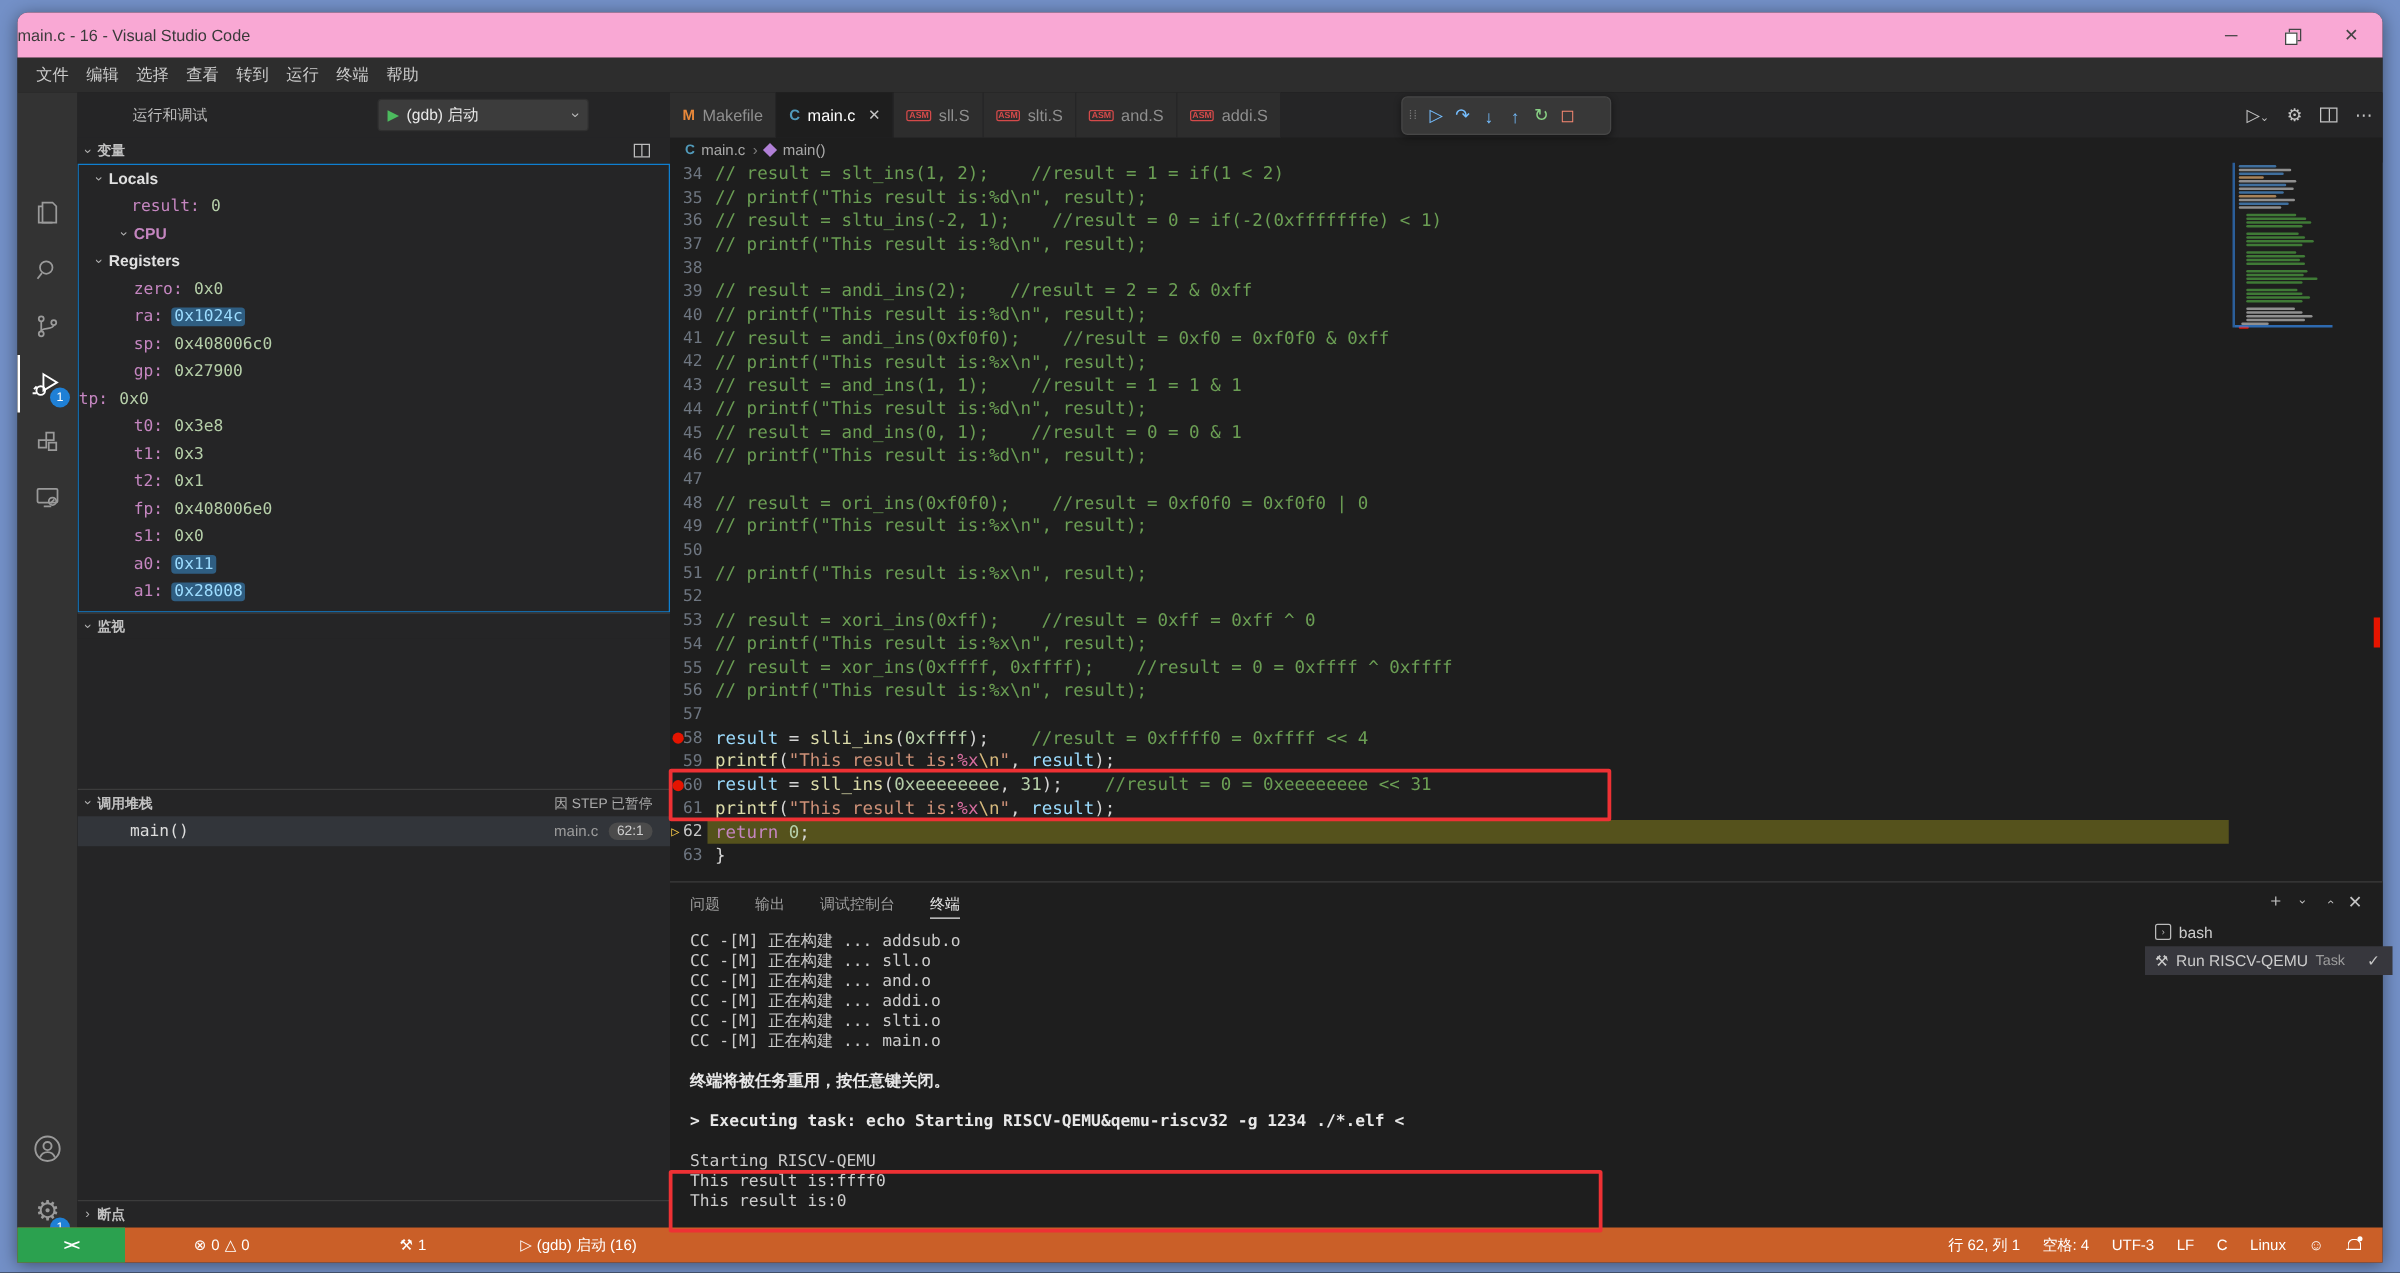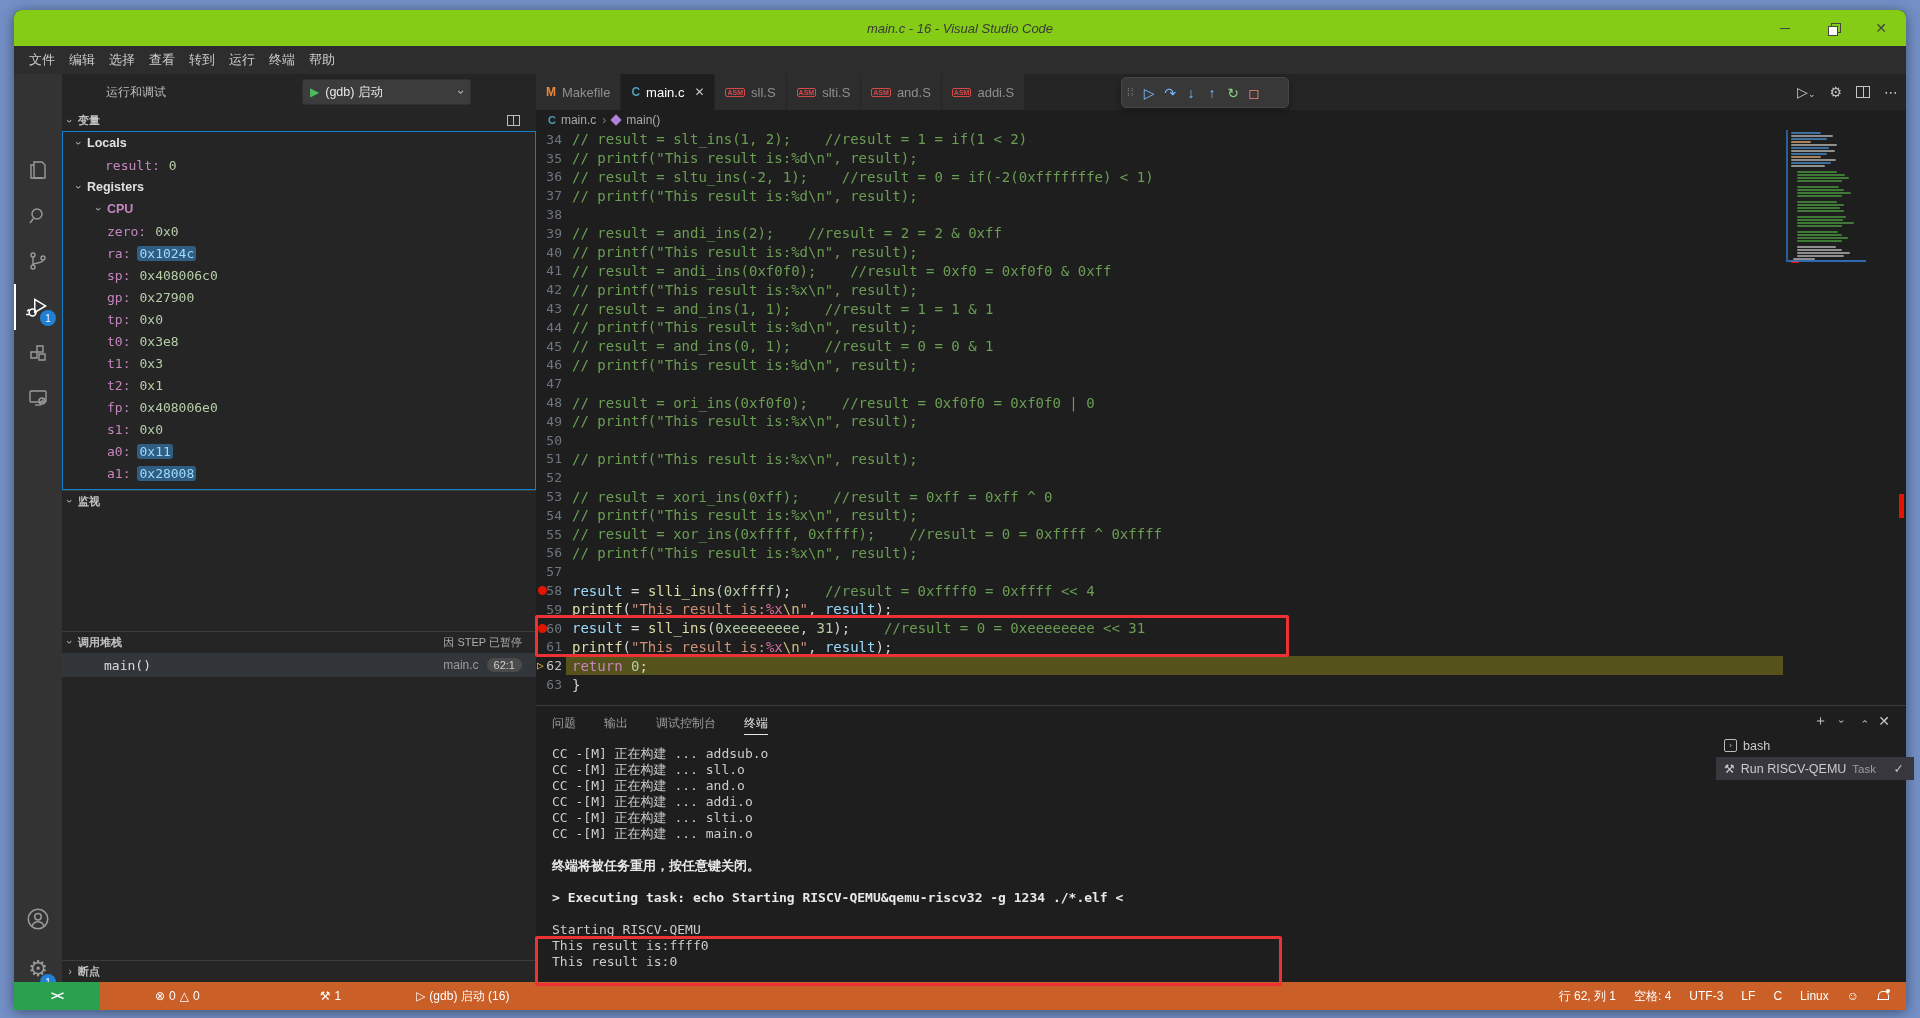--- a/index.html
+++ b/index.html
@@ -4,22 +4,22 @@
 <style>
   * { margin:0; padding:0; box-sizing:border-box; }
   html,body { width:1920px; height:1018px; overflow:hidden; }
   body { background:#7390c7; font-family:"Liberation Sans","DejaVu Sans",sans-serif; }
 
   .window { position:absolute; left:14px; top:10px; width:1892px; height:1000px;
             background:#1e1e1e; border-radius:8px 8px 0 0; overflow:visible;
             display:flex; flex-direction:column; box-shadow:0 2px 14px rgba(0,0,0,.45); }
 
   
-  .titlebar { height:36px; background:#84cc16; border-radius:8px 8px 0 0; position:relative;
-              display:flex; align-items:center; justify-content:center; flex:0 0 36px;font-style:italic; }
+  .titlebar { height:36px; background:#f9a8d4; border-radius:8px 8px 0 0; position:relative;
+              display:flex; align-items:center; flex:0 0 36px; }
   .titlebar .title { font-size:13px; color:#3a3a3a; }
   .win-controls { position:absolute; right:14px; top:0; height:36px; display:flex; align-items:center; gap:26px; }
   .win-btn { width:22px; height:22px; display:flex; align-items:center; justify-content:center;
              color:#444; font-size:14px; cursor:default; }
   .restore-glyph { position:relative; width:11px; height:11px; }
   .restore-glyph::before { content:""; position:absolute; left:3px; top:0; width:8px; height:8px; border:1.2px solid #444; }
   .restore-glyph::after { content:""; position:absolute; left:0; top:3px; width:8px; height:8px; border:1.2px solid #444; background:#fff; }
 
   
   .menubar { height:28px; background:#2d2d2d; display:flex; align-items:center; padding-left:8px; flex:0 0 28px; }
@@ -265,34 +265,34 @@
 
       <div class="vars-panel">
         <div class="vrow" style="padding-left:8px">
           <span class="tw"><span class="rot">›</span></span>
           <span class="tree-label">Locals</span>
         </div>
         <div class="vrow" style="padding-left:42px">
           <span class="vn"><span>result</span>:</span>
           <span class="vv">0</span>
         </div>
+        <div class="vrow" style="padding-left:28px">
+          <span class="tw"><span class="rot">›</span></span>
+          <span class="tree-label" style="color:#c586c0">CPU</span>
+        </div>
         <div class="vrow" style="padding-left:8px">
           <span class="tw"><span class="rot">›</span></span>
           <span class="tree-label">Registers</span>
-        </div>
-        <div class="vrow" style="padding-left:28px">
-          <span class="tw"><span class="rot">›</span></span>
-          <span class="tree-label" style="color:#c586c0">CPU</span>
         </div>
         <div id="registers">
             <div class="vrow" style="padding-left: 44px;"><span class="vn">zero:</span><span class="vv">0x0</span></div>
             <div class="vrow" style="padding-left: 44px;"><span class="vn">ra:</span><span class="vv hl">0x1024c</span></div>
             <div class="vrow" style="padding-left: 44px;"><span class="vn">sp:</span><span class="vv">0x408006c0</span></div>
             <div class="vrow" style="padding-left: 44px;"><span class="vn">gp:</span><span class="vv">0x27900</span></div>
-            <div class="vrow" style="padding-left: 44px;"><span class="vn">tp:</span><span class="vv">0x0</span></div>
+            <div class="vrow" style=""><span class="vn">tp:</span><span class="vv">0x0</span></div>
             <div class="vrow" style="padding-left: 44px; text-align: center;"><span class="vn">t0:</span><span class="vv">0x3e8</span></div>
             <div class="vrow" style="padding-left: 44px;"><span class="vn">t1:</span><span class="vv">0x3</span></div>
             <div class="vrow" style="padding-left: 44px;"><span class="vn">t2:</span><span class="vv">0x1</span></div>
             <div class="vrow" style="padding-left: 44px;"><span class="vn">fp:</span><span class="vv">0x408006e0</span></div>
             <div class="vrow" style="padding-left: 44px;"><span class="vn">s1:</span><span class="vv">0x0</span></div>
             <div class="vrow" style="padding-left: 44px;"><span class="vn">a0:</span><span class="vv hl">0x11</span></div>
             <div class="vrow" style="padding-left: 44px;"><span class="vn">a1:</span><span class="vv hl">0x28008</span></div>
             <div class="vrow" style="padding-left: 44px;"><span class="vn">a2:</span><span class="vv">0x1</span></div>
           </div>
       </div>

